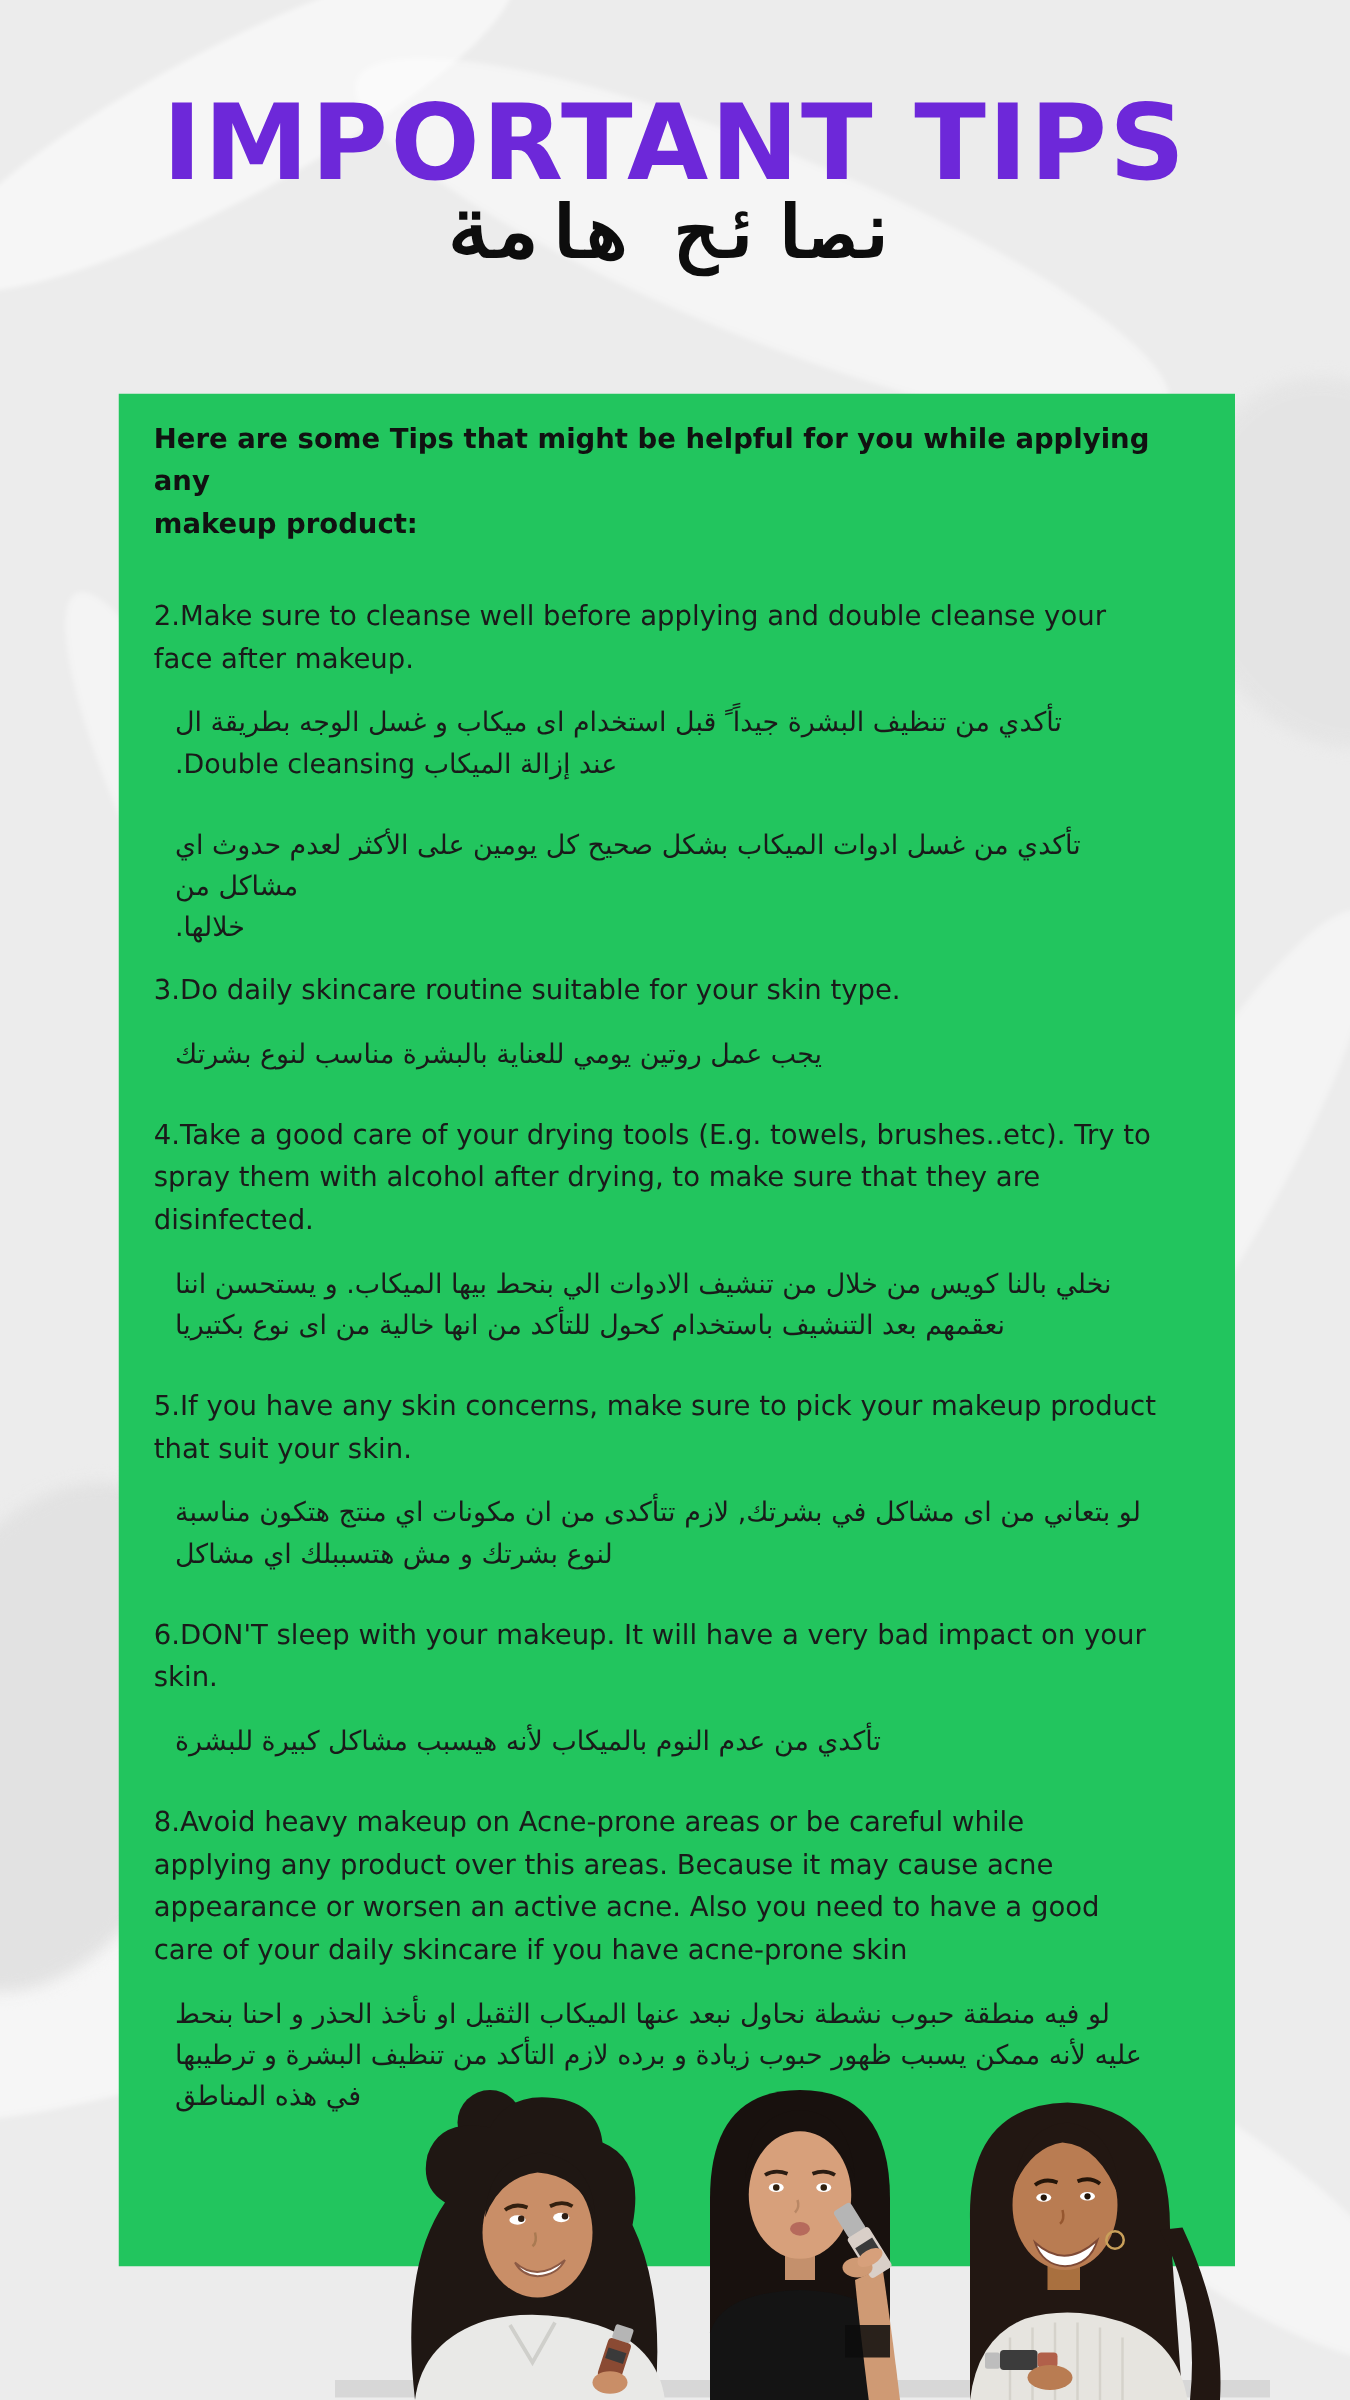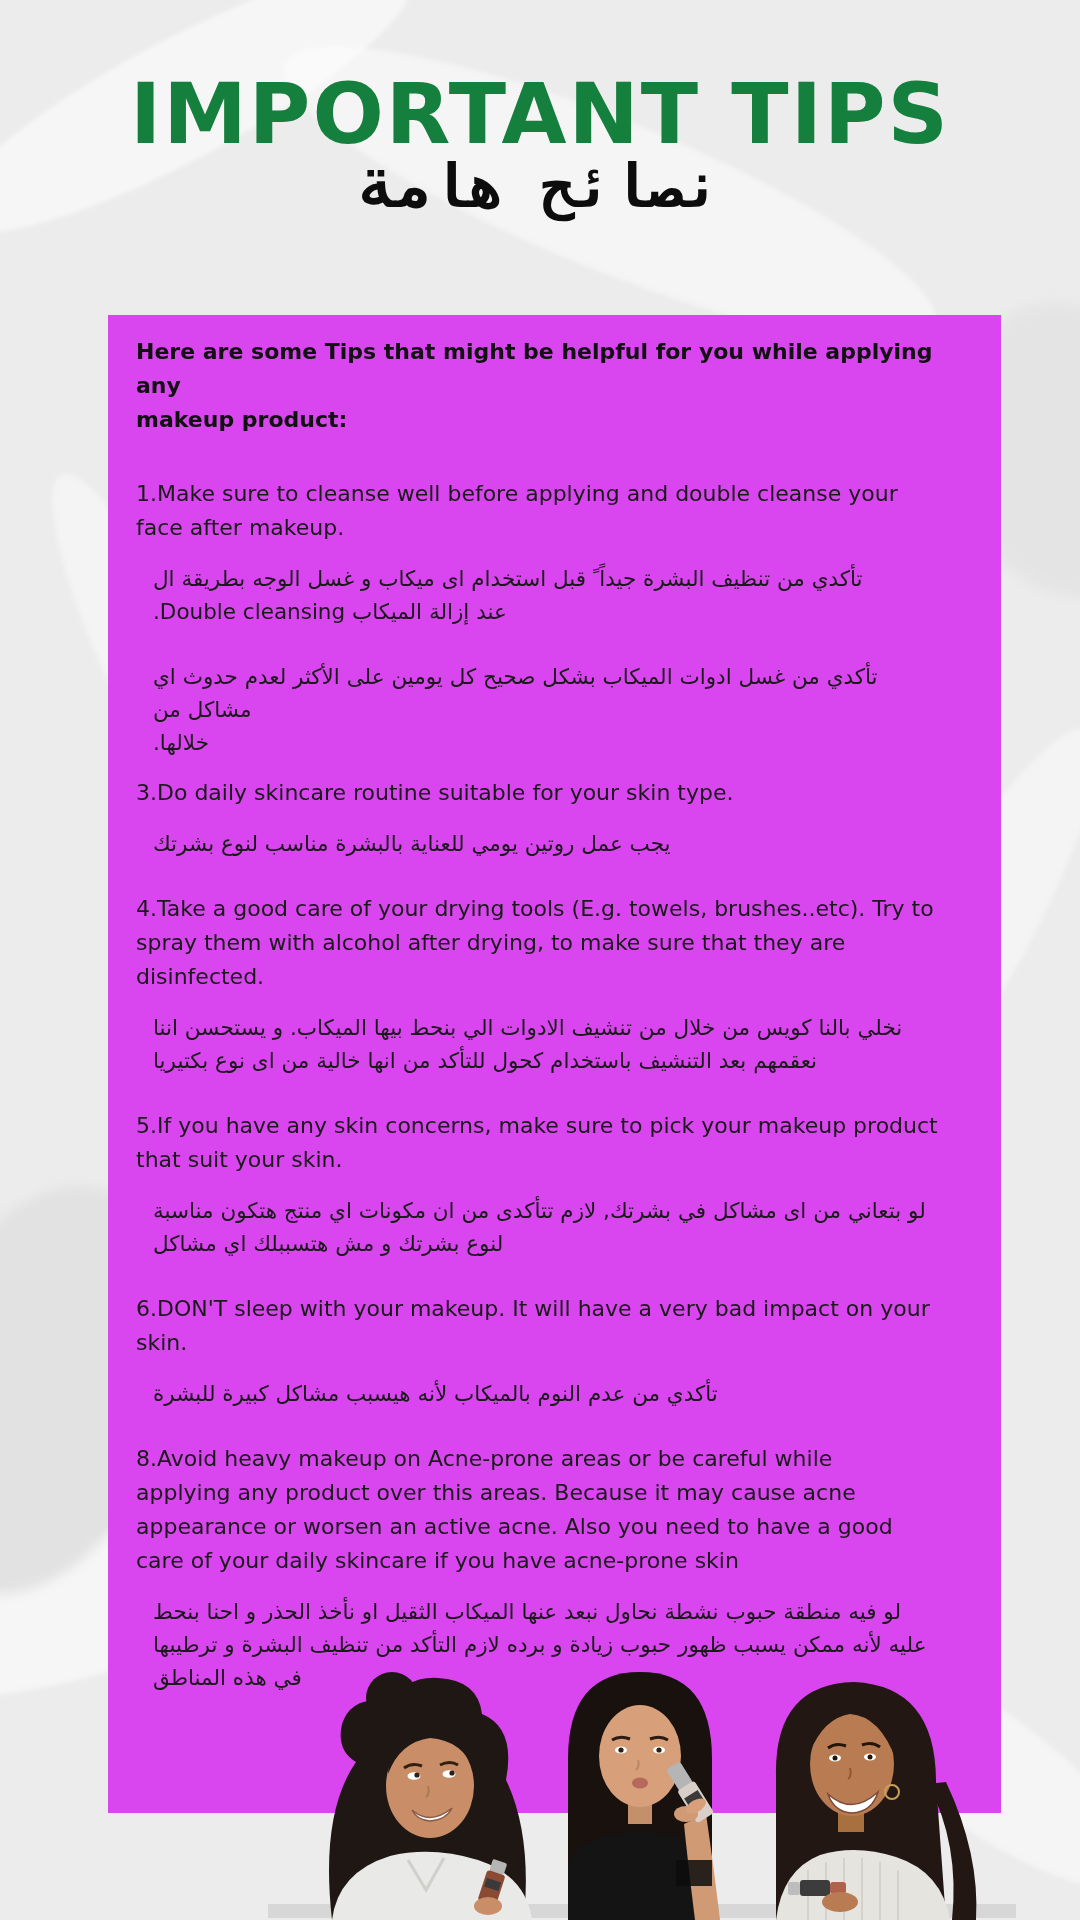--- a/index.html
+++ b/index.html
@@ -18,33 +18,33 @@
   .s3{width:420px;height:90px;left:-60px;top:620px;transform:rotate(65deg);background:rgba(255,255,255,.4);}
   .s4{width:520px;height:110px;left:700px;top:900px;transform:rotate(-60deg);background:rgba(255,255,255,.4);}
   .s5{width:640px;height:140px;left:-120px;top:1500px;transform:rotate(-20deg);background:rgba(255,255,255,.5);}
   .s6{width:420px;height:120px;left:760px;top:1700px;transform:rotate(35deg);background:rgba(255,255,255,.45);}
   .patch{position:absolute;background:#e2e2e2;border-radius:50%;filter:blur(6px);pointer-events:none;}
   .p1{width:260px;height:420px;left:-90px;top:1180px;transform:rotate(18deg);}
   .p2{width:240px;height:300px;left:950px;top:300px;transform:rotate(-15deg);opacity:.7;}
 
   header{position:absolute;top:72px;left:0;width:1080px;text-align:center;}
   .title-en{
-    margin:0;color:#15803d;
+    margin:0;color:#6d28d9;
     font-size:84px;line-height:1.0;font-weight:900;letter-spacing:2px;
     font-family:"DejaVu Sans",sans-serif;
   }
   .title-ar{
     margin:2px 0 0 0;color:#0d0d0d;direction:rtl;
     font-size:60px;line-height:1.1;font-weight:900;
     font-family:Liberation Mono, monospace;
   }
 
   .card{
-    position:absolute;left:108px;top:315px;width:893px;height:1498px;
-    background:#d946ef;box-sizing:border-box;
+    position:absolute;left:95px;top:315px;width:893px;height:1498px;
+    background:#22c55e;box-sizing:border-box;
     padding:20px 42px 0 28px;
     overflow:hidden;
   }
   .intro{
     margin:0 0 40px 0;color:#111;
     font-size:22px;line-height:34px;font-weight:bold;
     white-space:pre-line;
   }
   .tip{margin:0 0 32px 0;}
   .tip.tight{margin-bottom:8px;}
@@ -77,21 +77,21 @@
   <header>
     <h1 class="title-en">IMPORTANT TIPS</h1>
     <h2 class="title-ar" dir="rtl">نصائح هامة</h2>
   </header>
 
   <section class="card">
     <p class="intro">Here are some Tips that might be helpful for you while applying any
 makeup product:</p>
 
     <div class="tip">
-      <p class="en">1.Make sure to cleanse well before applying and double cleanse your
+      <p class="en">2.Make sure to cleanse well before applying and double cleanse your
 face after makeup.</p>
       <p class="ar" dir="rtl">تأكدي من تنظيف البشرة جيداً ً قبل استخدام اى ميكاب و غسل الوجه بطريقة ال
 عند إزالة الميكاب Double cleansing.</p>
     </div>
 
     <div class="tip tight">
       <p class="ar" dir="rtl">تأكدي من غسل ادوات الميكاب بشكل صحيح كل يومين على الأكثر لعدم حدوث اي
 مشاكل من
 خلالها.</p>
     </div>

